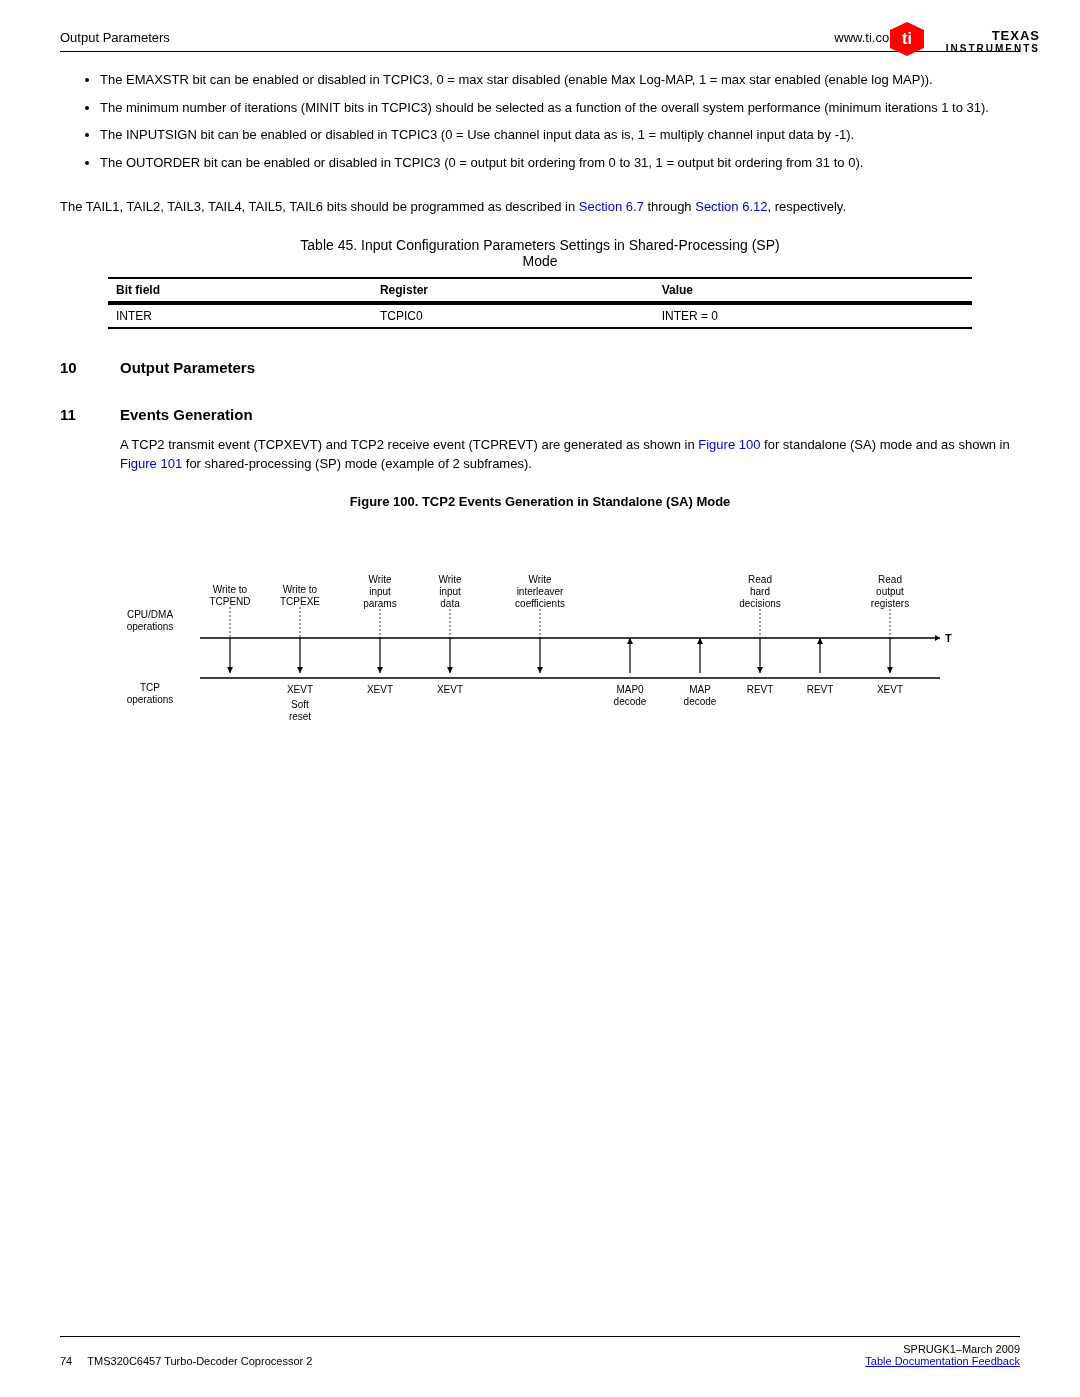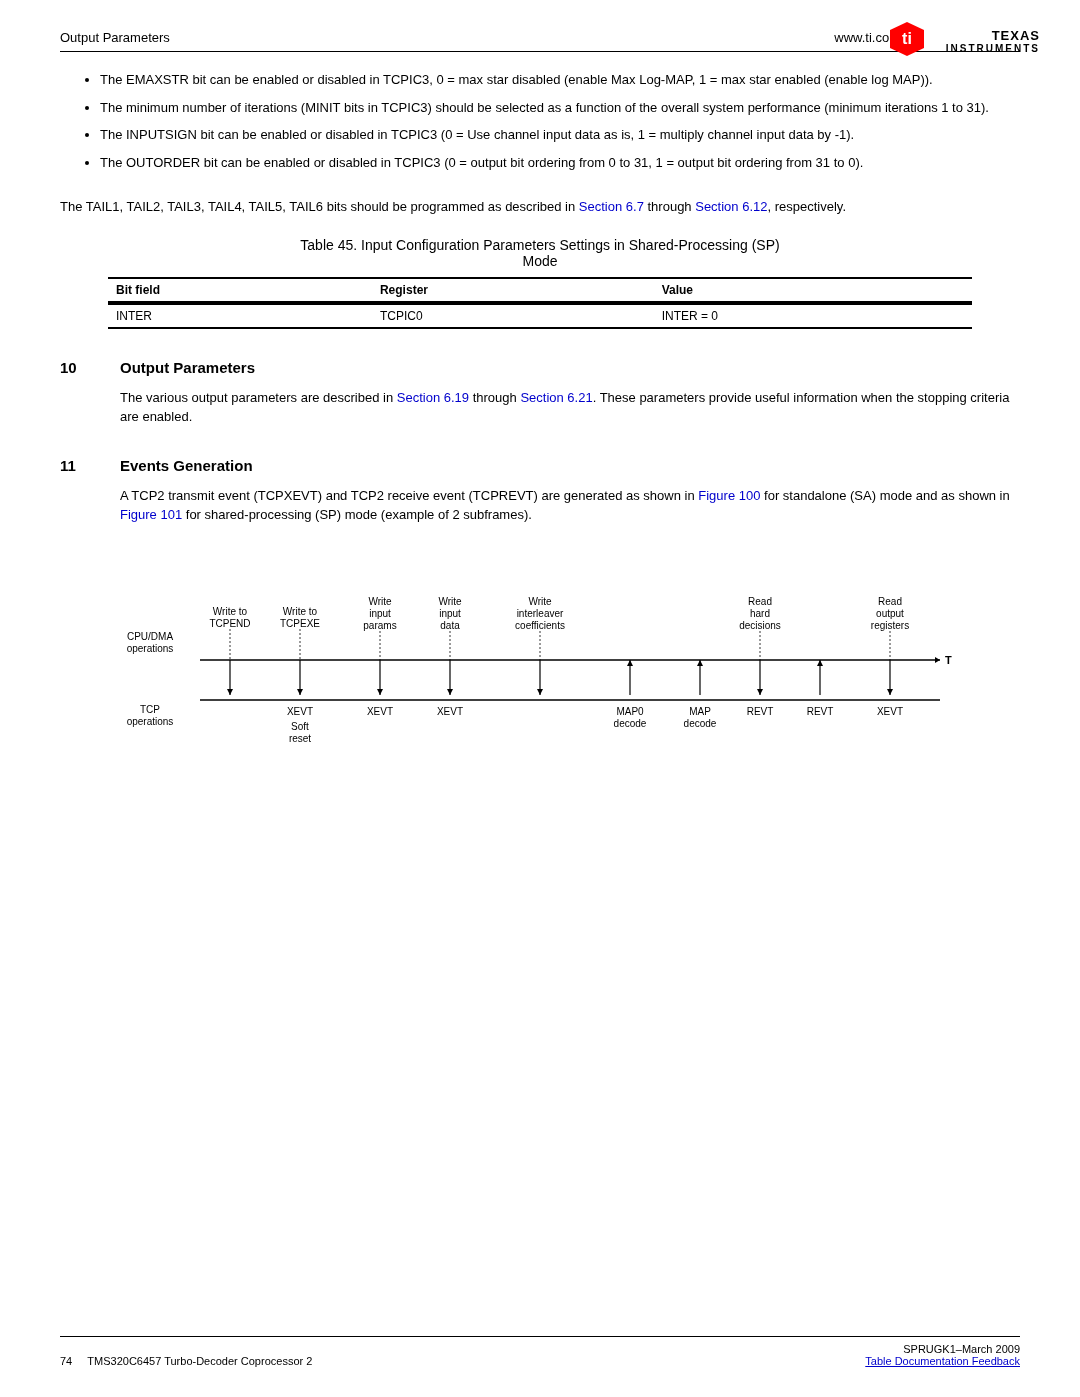--- a/index.html
+++ b/index.html
@@ -197,33 +197,31 @@
           <td>INTER = 0</td>
         </tr>
       </tbody>
     </table>
   </div>
 
   <div class="section-heading">
     <span class="section-num">10</span>
     <span class="section-title">Output Parameters</span>
   </div>
-  <p class="para" style="margin-left:60px;">
-    <span>The various output parameters are described in </span><a class="link">Section 6.19</a><span> through </span><a class="link">Section 6.21</a><span>. These parameters provide useful information when the stopping criteria are enabled.</span>
-  </p>
 
   <div class="section-heading">
     <span class="section-num">11</span>
     <span class="section-title">Events Generation</span>
   </div>
   <p class="para" style="margin-left:60px;">
     <span>A TCP2 transmit event (TCPXEVT) and TCP2 receive event (TCPREVT) are generated as shown in </span><a class="link">Figure 100</a><span> for standalone (SA) mode and as shown in </span><a class="link">Figure 101</a><span> for shared-processing (SP) mode (example of 2 subframes).</span>
   </p>
 
   <div class="figure-container">
+    <div class="figure-title">Figure 100. TCP2 Events Generation in Standalone (SA) Mode</div>
 
     
     <svg width="900" height="230" viewBox="0 0 900 230" font-family="Arial, sans-serif" font-size="10">
 
       <text x="60" y="95" text-anchor="middle" font-size="10">CPU/DMA</text>
       <text x="60" y="107" text-anchor="middle" font-size="10">operations</text>
 
       <text x="60" y="168" text-anchor="middle" font-size="10">TCP</text>
       <text x="60" y="180" text-anchor="middle" font-size="10">operations</text>
 

